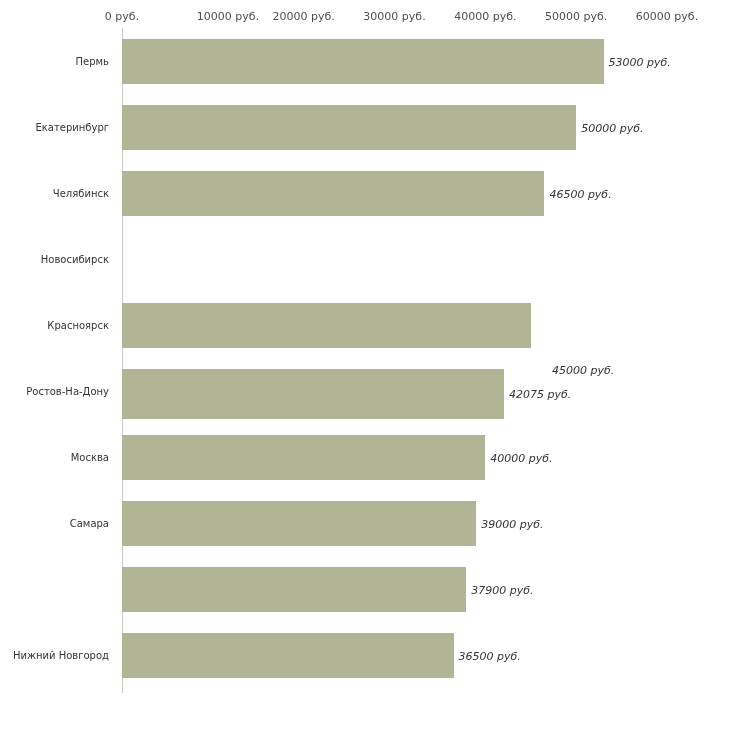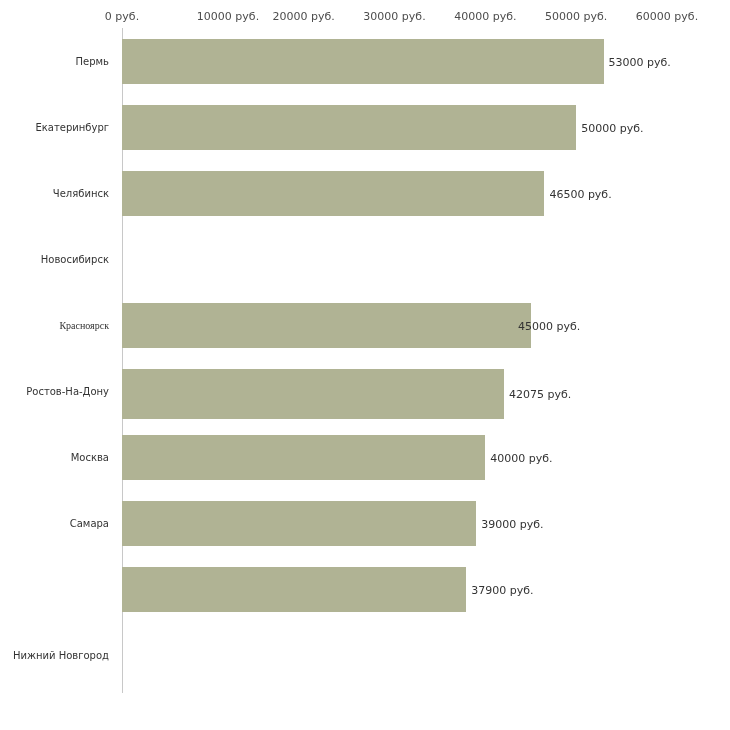--- a/index.html
+++ b/index.html
@@ -46,20 +46,21 @@
     transform: translateX(-50%);
     font-size: 11px;
     color: #4d4d4d;
     white-space: nowrap;
     line-height: 13px;
   }
   .bar-row {
     position: absolute;
     left: 0;
     width: 545px;
+    font-style: italic;
   }
   .bar {
     position: absolute;
     left: 0;
     top: 0;
     height: 100%;
     background: #b0b394;
   }
   .bar-value {
     position: absolute;
@@ -129,23 +130,23 @@
     <div class="cat-label-wrap" style="top:143px; height:45px; left:-122px;">
       <span class="cat-label-text">Челябинск</span>
     </div>
 
     <div class="cat-label-wrap" style="top:209px; height:45px; left:-122px;">
       <span class="cat-label-text">Новосибирск</span>
     </div>
 
     <div class="bar-row" style="top:275px; height:45px;">
       <div class="bar" style="width:408.8px;"></div>
-      <span class="bar-value" style="left:391px;">45000 руб.</span>
+      <span class="bar-value" style="left:425px;margin-top:44px;">45000 руб.</span>
     </div>
-    <div class="cat-label-wrap" style="top:275px; height:45px; left:-122px;font-family:Liberation Serif, serif;">
+    <div class="cat-label-wrap" style="top:275px; height:45px; left:-122px;">
       <span class="cat-label-text">Красноярск</span>
     </div>
 
     <div class="bar-row" style="top:341px; height:50px;">
       <div class="bar" style="width:382.1px;"></div>
       <span class="bar-value" style="left:382.1px;">42075 руб.</span>
     </div>
     <div class="cat-label-wrap" style="top:341px; height:45px; left:-122px;">
       <span class="cat-label-text">Ростов-На-Дону</span>
     </div>
@@ -164,18 +165,22 @@
     </div>
     <div class="cat-label-wrap" style="top:473px; height:45px; left:-122px;">
       <span class="cat-label-text">Самара</span>
     </div>
 
     <div class="bar-row" style="top:539px; height:45px;">
       <div class="bar" style="width:344.3px;"></div>
       <span class="bar-value" style="left:344.3px;">37900 руб.</span>
     </div>
 
+    <div class="bar-row" style="top:605px; height:45px;">
+      <div class="bar" style="width:331.6px;"></div>
+      <span class="bar-value" style="left:331.6px;">36500 руб.</span>
+    </div>
     <div class="cat-label-wrap" style="top:605px; height:45px; left:-122px;">
       <span class="cat-label-text">Нижний Новгород</span>
     </div>
 
   </div>
 </div>
 
 </body></html>

